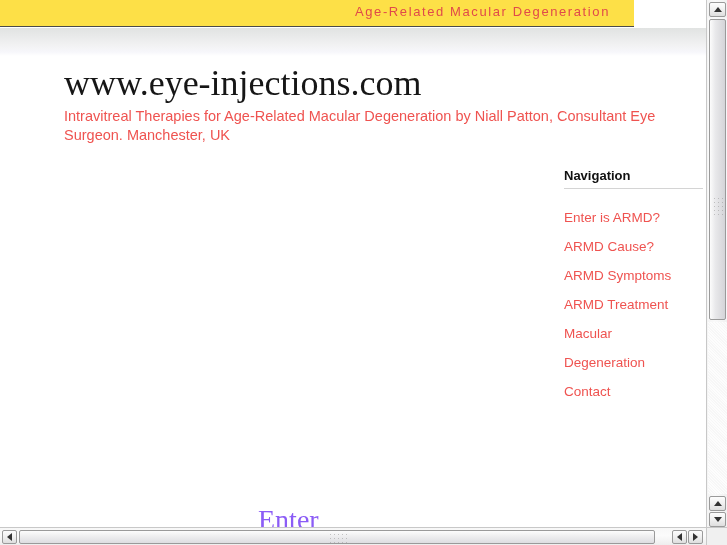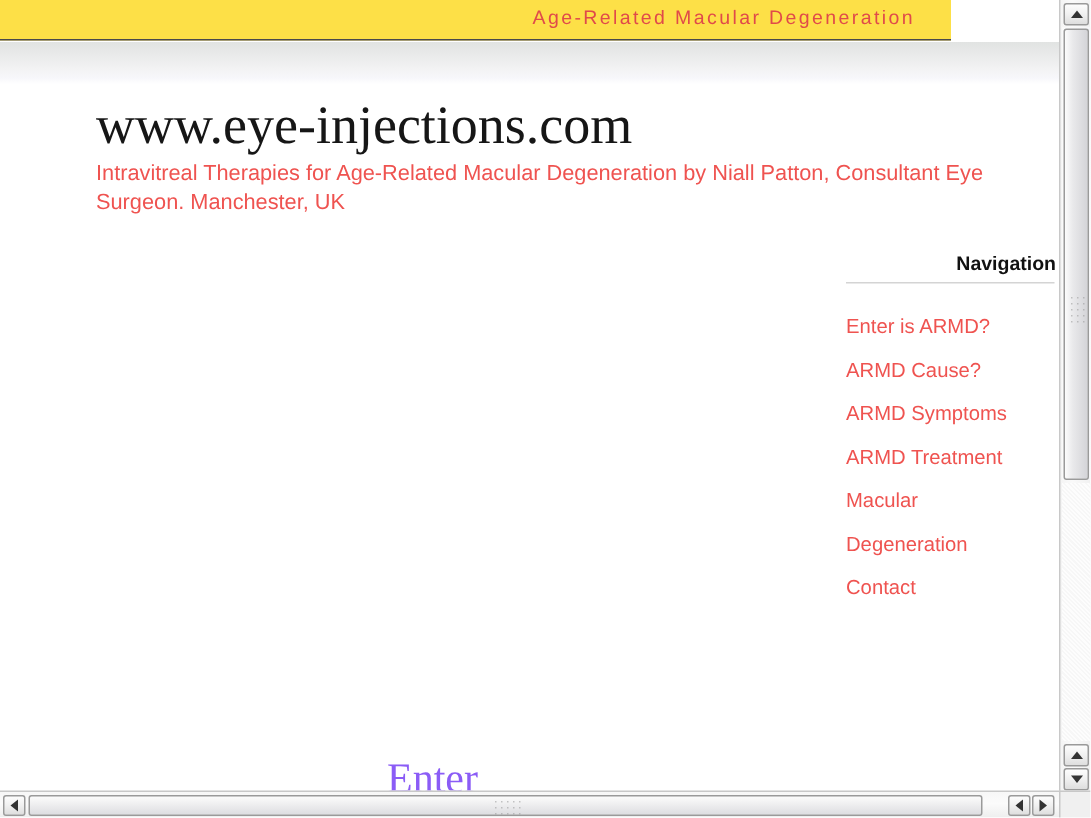--- a/index.html
+++ b/index.html
@@ -97,21 +97,20 @@
     left: 544px;
     top: 112px;
     width: 140px;
   }
   #nav-heading {
     font-size: 13px;
     font-weight: bold;
     color: #111111;
     font-family: "Liberation Sans", sans-serif;
     padding-bottom: 5px;
-    text-align: right;
   }
   #nav-rule {
     width: 139px;
     height: 1px;
     background: #d4d4d4;
     margin-bottom: 14px;
   }
   .nav-link {
     display: block;
     font-size: 13.5px;

